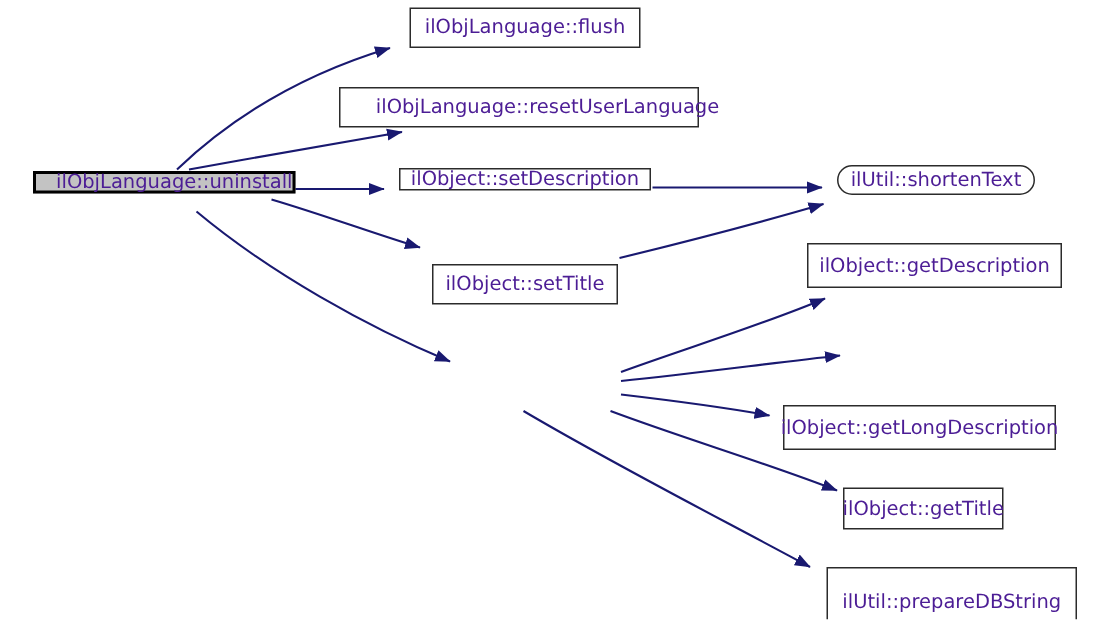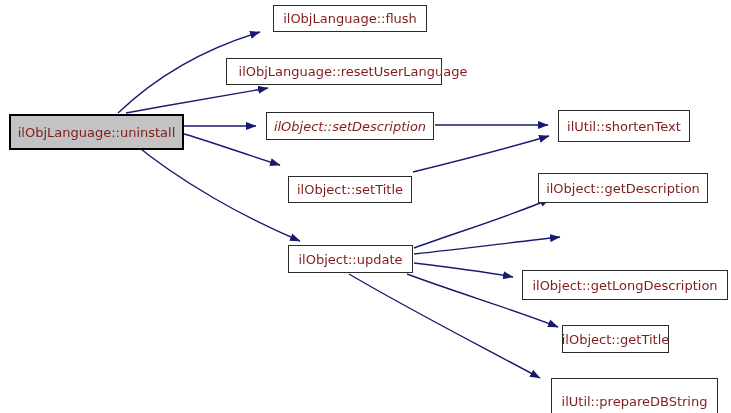--- a/index.html
+++ b/index.html
@@ -23,21 +23,21 @@
   }
   .node {
     position: absolute;
     box-sizing: border-box;
     background: #ffffff;
     border: 1px solid #2b2b2b;
     display: flex;
     align-items: center;
     justify-content: center;
     font-size: 13px;
-    color: #7f1d1d;
+    color: #4c1d95;
     white-space: nowrap;
     cursor: pointer;
   }
   .node.main {
     background: #c3c3c3;
     border: 2px solid #000000;
   }
 </style>
 </head>
 <body>
@@ -59,54 +59,51 @@
       <path d="M435,125 L548,125" marker-end="url(#arrow)"></path>
       <path d="M413,172 C458,161 508,148 549,136" marker-end="url(#arrow)"></path>
       <path d="M414,248 C455,233 510,216 550,199" marker-end="url(#arrow)"></path>
       <path d="M414,254 C462,249 515,242 560,237" marker-end="url(#arrow)"></path>
       <path d="M414,263 C448,267 480,271 513,277" marker-end="url(#arrow)"></path>
       <path d="M407,274 C455,292 515,310 558,327" marker-end="url(#arrow)"></path>
       <path d="M349,274 C410,310 475,343 540,378" marker-end="url(#arrow)"></path>
     </g>
   </svg>
 
-  <div class="node main" style="left:9px; top:114px; width:175px; height:36px;">
+  <div class="node main" style="left:22px; top:114px; width:175px; height:15px;justify-content:flex-end;">
     <span>ilObjLanguage::uninstall</span>
   </div>
 
   <div class="node" style="left:273px; top:5px; width:154px; height:27px;">
     <span>ilObjLanguage::flush</span>
   </div>
 
-  <div class="node" style="left:226px; top:58px; width:216px; height:27px;padding-left:38px;">
+  <div class="node" style="left:226px; top:58px; width:240px; height:27px;padding-left:38px;">
     <span>ilObjLanguage::resetUserLanguage</span>
   </div>
 
-  <div class="node" style="left:266px; top:112px; width:168px; height:28px;font-style:italic;">
+  <div class="node" style="left:266px; top:112px; width:168px; height:15px;">
     <span>ilObject::setDescription</span>
   </div>
 
   <div class="node" style="left:288px; top:176px; width:124px; height:27px;">
     <span>ilObject::setTitle</span>
   </div>
 
-  <div class="node" style="left:288px; top:245px; width:125px; height:28px;">
-    <span>ilObject::update</span>
-  </div>
 
-  <div class="node" style="left:558px; top:110px; width:132px; height:32px;">
+  <div class="node" style="left:558px; top:110px; width:132px; height:20px;border-radius:13px;">
     <span>ilUtil::shortenText</span>
   </div>
 
-  <div class="node" style="left:538px; top:173px; width:170px; height:30px;">
+  <div class="node" style="left:538px; top:162px; width:170px; height:30px;">
     <span>ilObject::getDescription</span>
   </div>
 
 
-  <div class="node" style="left:522px; top:270px; width:206px; height:30px;">
+  <div class="node" style="left:522px; top:270px; width:182px; height:30px;">
     <span>ilObject::getLongDescription</span>
   </div>
 
   <div class="node" style="left:562px; top:325px; width:107px; height:28px;">
     <span>ilObject::getTitle</span>
   </div>
 
   <div class="node" style="left:512px; top:378px; width:167px; height:46px;margin-left:39px;">
     <span>ilUtil::prepareDBString</span>
   </div>

